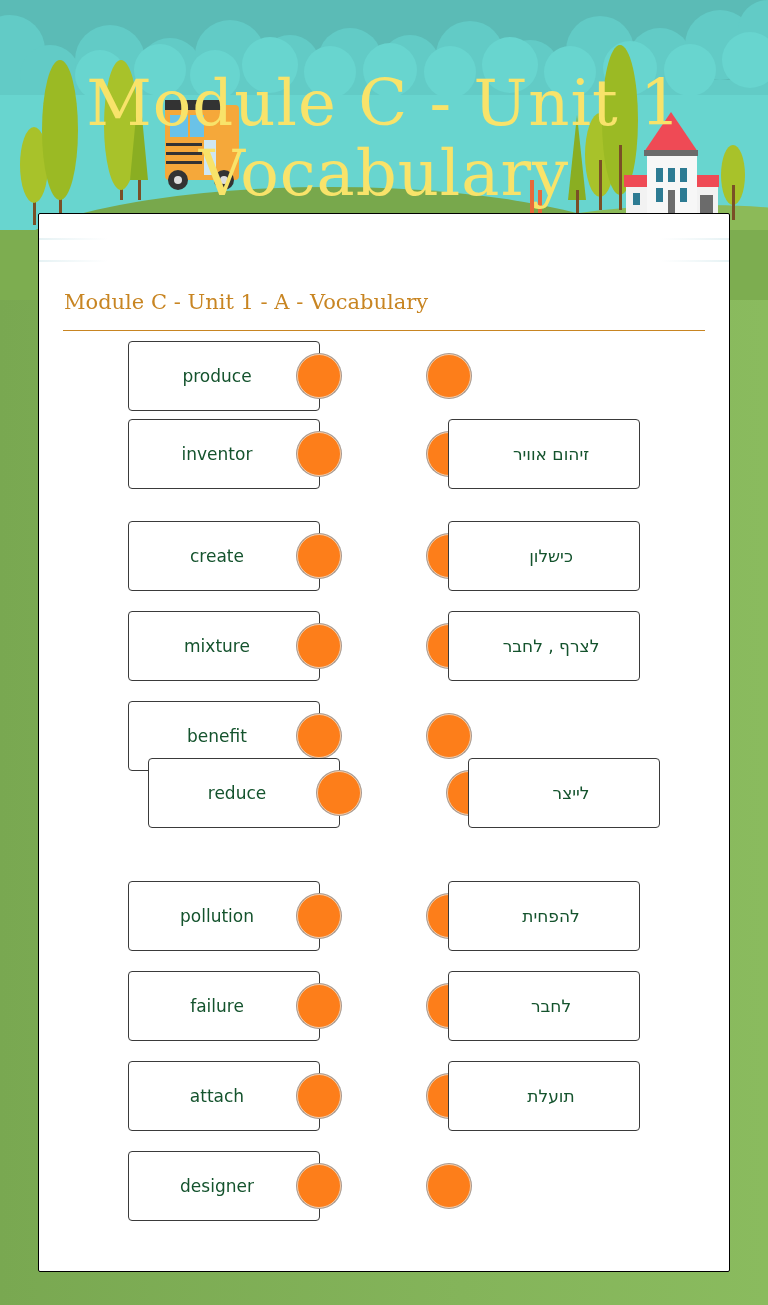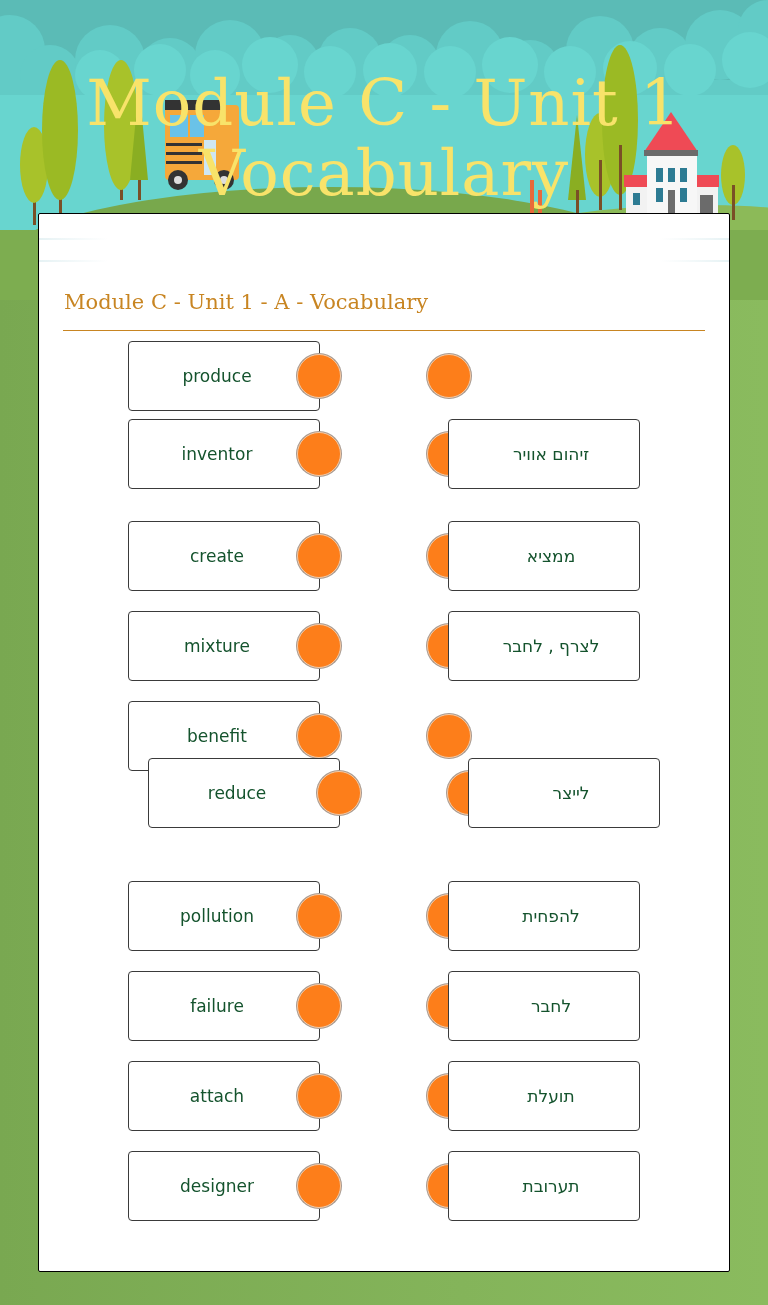--- a/index.html
+++ b/index.html
@@ -181,21 +181,21 @@
           <span>זיהום אוויר</span>
         </div>
     </div>
     <div class="pair" style="top:307px;">
       <div class="box left">
           <span>create</span>
         </div>
       <div class="dot left"></div>
       <div class="dot right"></div>
       <div class="box right">
-          <span>ממציא</span>
+          <span>כישלון</span>
         </div>
     </div>
     <div class="pair" style="top:397px;text-align:center;">
       <div class="box left">
           <span>mixture</span>
         </div>
       <div class="dot left"></div>
       <div class="dot right"></div>
       <div class="box right">
           <span>לצרף , לחבר</span>
@@ -247,18 +247,15 @@
       <div class="box right">
           <span>תועלת</span>
         </div>
     </div>
     <div class="pair" style="top:937px;">
       <div class="box left">
           <span>designer</span>
         </div>
       <div class="dot left"></div>
       <div class="dot right"></div>
-      <div class="box right">
-          <span>תערובת</span>
-        </div>
     </div>
   </div>
 </div>
 
 </body></html>

